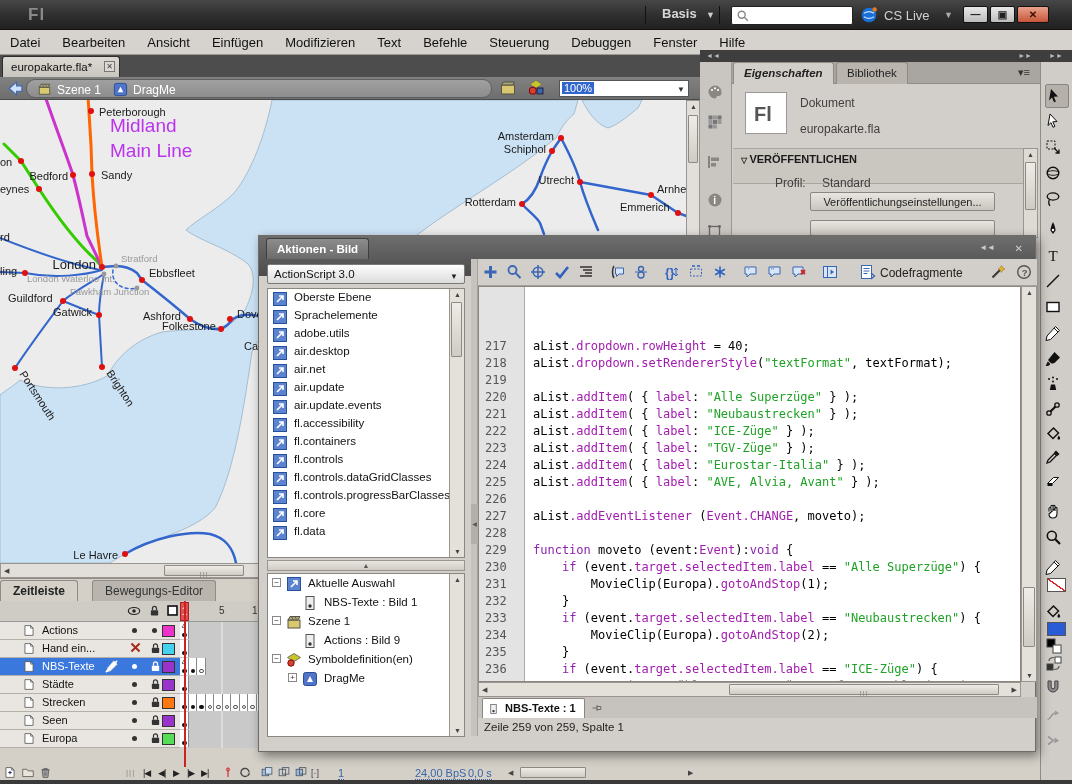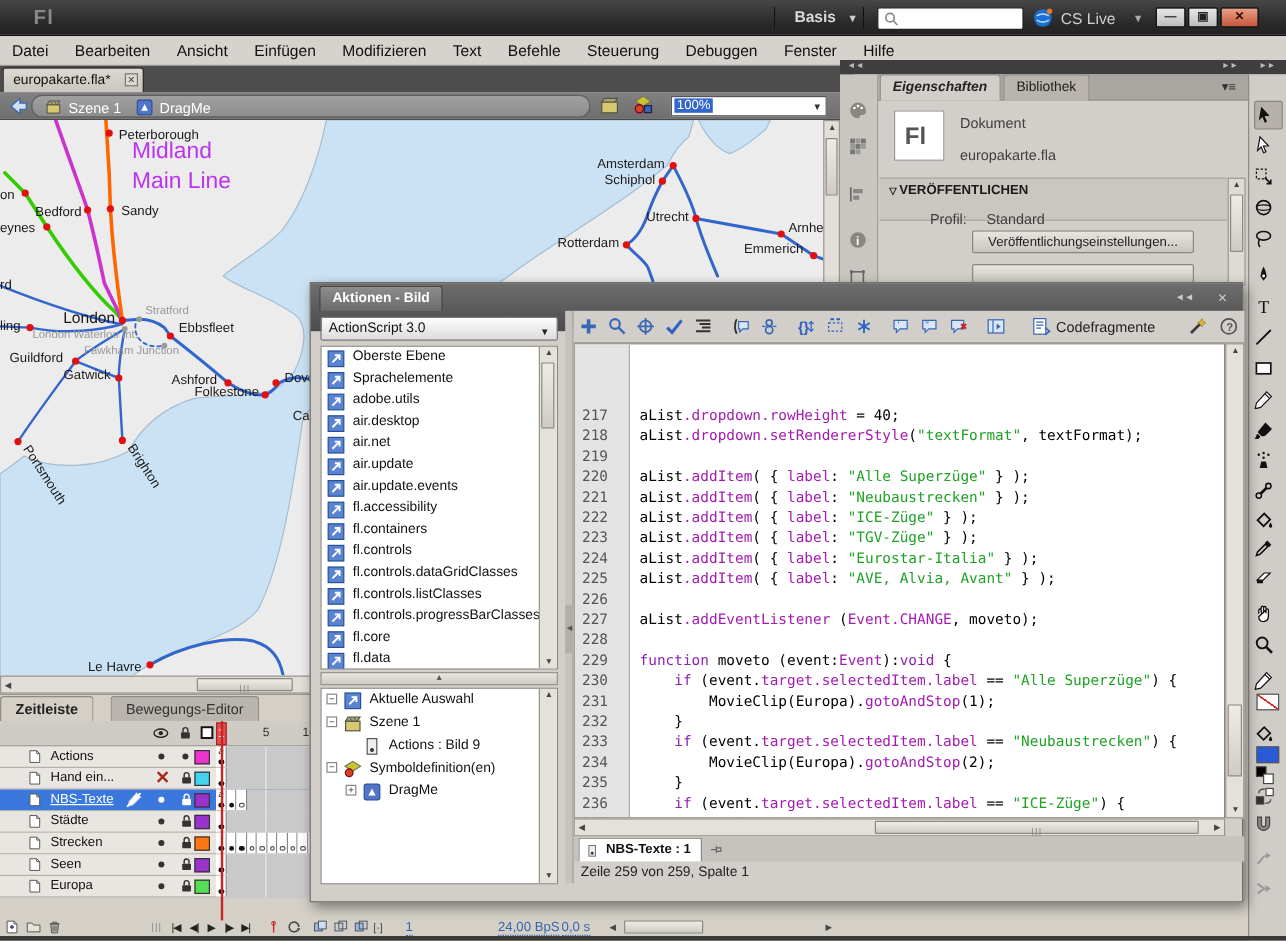--- a/index.html
+++ b/index.html
@@ -60,21 +60,21 @@
   .tl-tab { top:1px; height:21px; font-size:12px; font-weight:bold; color:#222; padding:3px 12px 0;
     border:1px solid #8f8b85; border-bottom:none; border-radius:3px 3px 0 0; }
   .tl-tab.active { background:#d4d0c8; }
   .tl-tab.inactive { background:#b9b5ae; color:#333; font-weight:normal; }
   .tl-header { left:0; top:22px; width:700px; height:21px; background:#cfccc5; border-bottom:1px solid #999; }
   .ruler-num { position:absolute; top:4px; font-size:10px; color:#333; }
   .tl-rows { left:0; top:43px; width:700px; height:145px; background:#d4d0c8; overflow:hidden; }
   .tl-row { position:absolute; left:0; width:700px; height:18px; border-bottom:1px solid #b3afa9; background:#e9e6e1; }
   .tl-row .rname { position:absolute; left:42px; top:2px; font-size:11px; color:#111; white-space:nowrap; }
   .tl-row.selected { background:#3b78dd; }
-  .tl-row.selected .rname { color:#fff;text-decoration:underline; }
+  .tl-row.selected .rname { color:#fff; }
   .frames { position:absolute; left:180px; top:0; width:520px; height:18px;
     background:repeating-linear-gradient(90deg,#c9c9c9 0 40.5px,#dcdcdc 40.5px 42.5px); }
   .fcell { position:absolute; top:0; width:8.5px; height:17px; background:#fff; border-right:1px solid #888; }
   .kdot { position:absolute; left:2px; bottom:2px; width:4.5px; height:4.5px; border-radius:50%; background:#111; }
   .edot { position:absolute; left:2px; bottom:2px; width:4.5px; height:4.5px; border-radius:50%; border:1px solid #555; background:#fff; }
   .aglyph { position:absolute; left:2px; top:-1px; font-size:8px; color:#111; font-style:italic; }
   .playhead { left:184px; top:22px; width:2px; height:166px; background:#cc2222; }
   .ph-box { left:180px; top:23px; width:9px; height:19px; background:#e05050; border:1px solid #a22;
     color:#fff; font-size:10px; text-align:center; line-height:18px; }
   .swatch { position:absolute; left:162px; top:3px; width:13px; height:12px; border:1px solid #333; }
@@ -930,26 +930,20 @@
             <svg width="16" height="16" viewBox="0 0 16 16">
               <rect x="1.5" y="1.5" width="13" height="13" fill="#5b83cf" stroke="#24509e"></rect>
               <path d="M5 11l6-6M7 5h4v4" stroke="#fff" stroke-width="1.6" fill="none"></path>
             </svg>
           </span><span>fl.controls.dataGridClasses</span></div>
         <div class="tb-item"><span class="tb-icon">
             <svg width="16" height="16" viewBox="0 0 16 16">
               <rect x="1.5" y="1.5" width="13" height="13" fill="#5b83cf" stroke="#24509e"></rect>
               <path d="M5 11l6-6M7 5h4v4" stroke="#fff" stroke-width="1.6" fill="none"></path>
             </svg>
-          </span><span>fl.controls.listClasses</span></div>
-        <div class="tb-item"><span class="tb-icon">
-            <svg width="16" height="16" viewBox="0 0 16 16">
-              <rect x="1.5" y="1.5" width="13" height="13" fill="#5b83cf" stroke="#24509e"></rect>
-              <path d="M5 11l6-6M7 5h4v4" stroke="#fff" stroke-width="1.6" fill="none"></path>
-            </svg>
           </span><span>fl.controls.progressBarClasses</span></div>
         <div class="tb-item"><span class="tb-icon">
             <svg width="16" height="16" viewBox="0 0 16 16">
               <rect x="1.5" y="1.5" width="13" height="13" fill="#5b83cf" stroke="#24509e"></rect>
               <path d="M5 11l6-6M7 5h4v4" stroke="#fff" stroke-width="1.6" fill="none"></path>
             </svg>
           </span><span>fl.core</span></div>
         <div class="tb-item"><span class="tb-icon">
             <svg width="16" height="16" viewBox="0 0 16 16">
               <rect x="1.5" y="1.5" width="13" height="13" fill="#5b83cf" stroke="#24509e"></rect>
@@ -968,20 +962,29 @@
           <span class="expander" style="left:4px">−</span>
           <span style="position:absolute;left:18px;top:2px">
             <svg width="16" height="16" viewBox="0 0 16 16">
               <rect x="1.5" y="1.5" width="13" height="13" fill="#5b83cf" stroke="#24509e"></rect>
               <path d="M5 11l6-6M7 5h4v4" stroke="#fff" stroke-width="1.6" fill="none"></path>
             </svg>
           </span>
           <span style="position:absolute;left:40px;top:3px">Aktuelle Auswahl</span>
         </div>
         <div class="nav-item">
+          <span style="position:absolute;left:34px;top:2px">
+            <svg width="16" height="16" viewBox="0 0 16 16">
+              <rect x="4" y="1.5" width="8" height="13" fill="#eee" stroke="#555"></rect>
+              <circle cx="8" cy="11" r="1.7" fill="#333"></circle>
+            </svg>
+          </span>
+          <span style="position:absolute;left:56px;top:3px">NBS-Texte : Bild 1</span>
+        </div>
+        <div class="nav-item">
           <span class="expander" style="left:4px">−</span>
           <span style="position:absolute;left:18px;top:2px">
             <svg width="16" height="16" viewBox="0 0 16 16">
               <rect x="2" y="6" width="12" height="8" fill="#d8c870" stroke="#554"></rect>
               <path d="M2 6l2-3.5h10L12 6z" fill="#a9a27a" stroke="#554"></path>
               <path d="M5.5 3l1.5 2.5M9 2.8l1.5 2.5" stroke="#554" stroke-width="0.8"></path>
             </svg>
           </span>
           <span style="position:absolute;left:40px;top:3px">Szene 1</span>
         </div>

